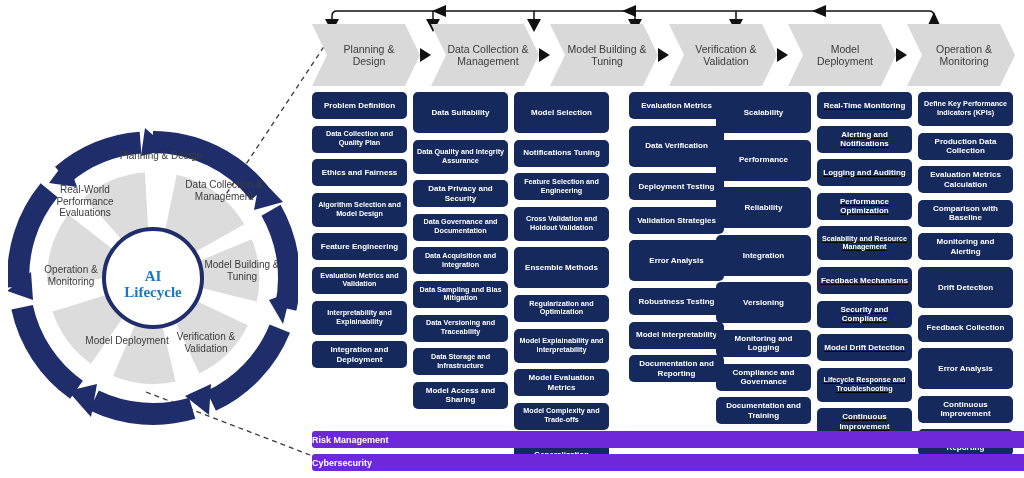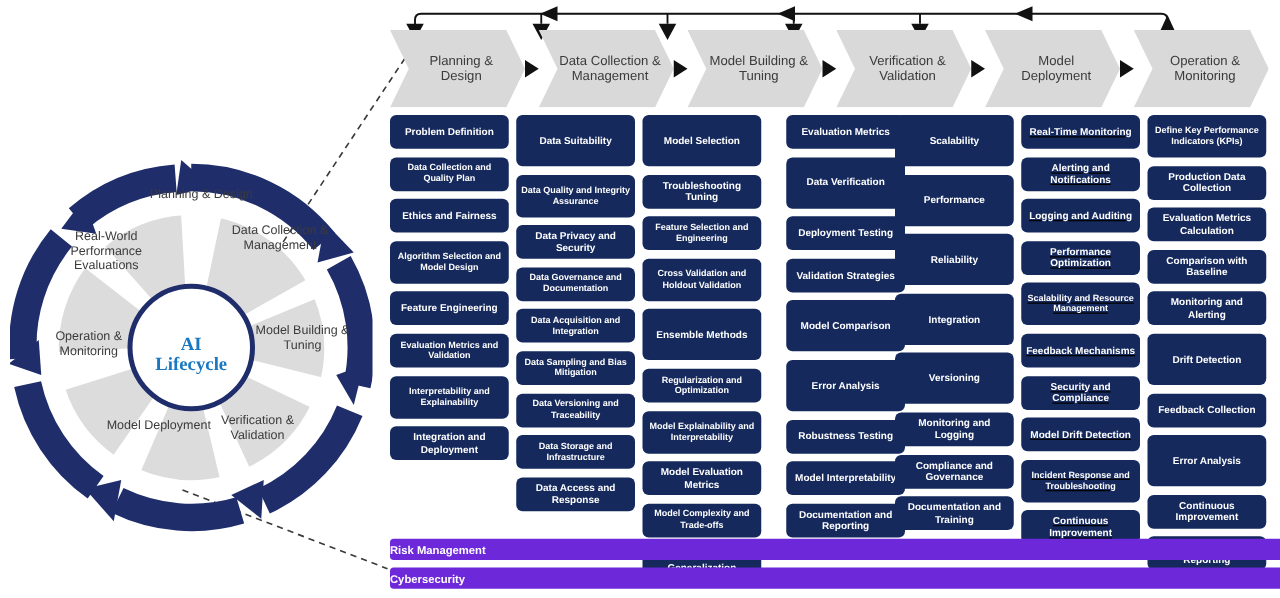--- a/index.html
+++ b/index.html
@@ -295,29 +295,29 @@
           <div class="item lines2 tiny">
             <span>Data Sampling and Bias Mitigation</span>
           </div>
           <div class="item lines2 tiny">
             <span>Data Versioning and Traceability</span>
           </div>
           <div class="item lines2 tiny">
             <span>Data Storage and Infrastructure</span>
           </div>
           <div class="item lines2">
-            <span>Data Access and Response</span>
+            <span>Model Access and Sharing</span>
           </div>
         </div>
         <div class="col" style="left: 202px;">
           <div class="item lines1">
             <span>Model Selection</span>
           </div>
           <div class="item lines2">
-            <span>Troubleshooting Tuning</span>
+            <span>Notifications Tuning</span>
           </div>
           <div class="item lines2 tiny">
             <span>Feature Selection and Engineering</span>
           </div>
           <div class="item lines3 tiny">
             <span>Cross Validation and Holdout Validation</span>
           </div>
           <div class="item lines1">
             <span>Ensemble Methods</span>
           </div>
@@ -344,23 +344,20 @@
           <div class="item lines1">
             <span>Data Verification</span>
           </div>
           <div class="item lines2">
             <span>Deployment Testing</span>
           </div>
           <div class="item lines2">
             <span>Validation Strategies</span>
           </div>
           <div class="item lines1">
-            <span>Model Comparison</span>
-          </div>
-          <div class="item lines1">
             <span>Error Analysis</span>
           </div>
           <div class="item lines2">
             <span>Robustness Testing</span>
           </div>
           <div class="item lines2">
             <span>Model Interpretability</span>
           </div>
           <div class="item lines2">
             <span>Documentation and Reporting</span>
@@ -411,21 +408,21 @@
           <div class="item lines2">
             <span>Feedback Mechanisms</span>
           </div>
           <div class="item lines2">
             <span>Security and Compliance</span>
           </div>
           <div class="item lines2">
             <span>Model Drift Detection</span>
           </div>
           <div class="item lines3 tiny">
-            <span>Incident Response and Troubleshooting</span>
+            <span>Lifecycle Response and Troubleshooting</span>
           </div>
           <div class="item lines2">
             <span>Continuous Improvement</span>
           </div>
         </div>
         <div class="col" style="left: 606px;">
           <div class="item lines3 tiny">
             <span>Define Key Performance Indicators (KPIs)</span>
           </div>
           <div class="item lines2">

